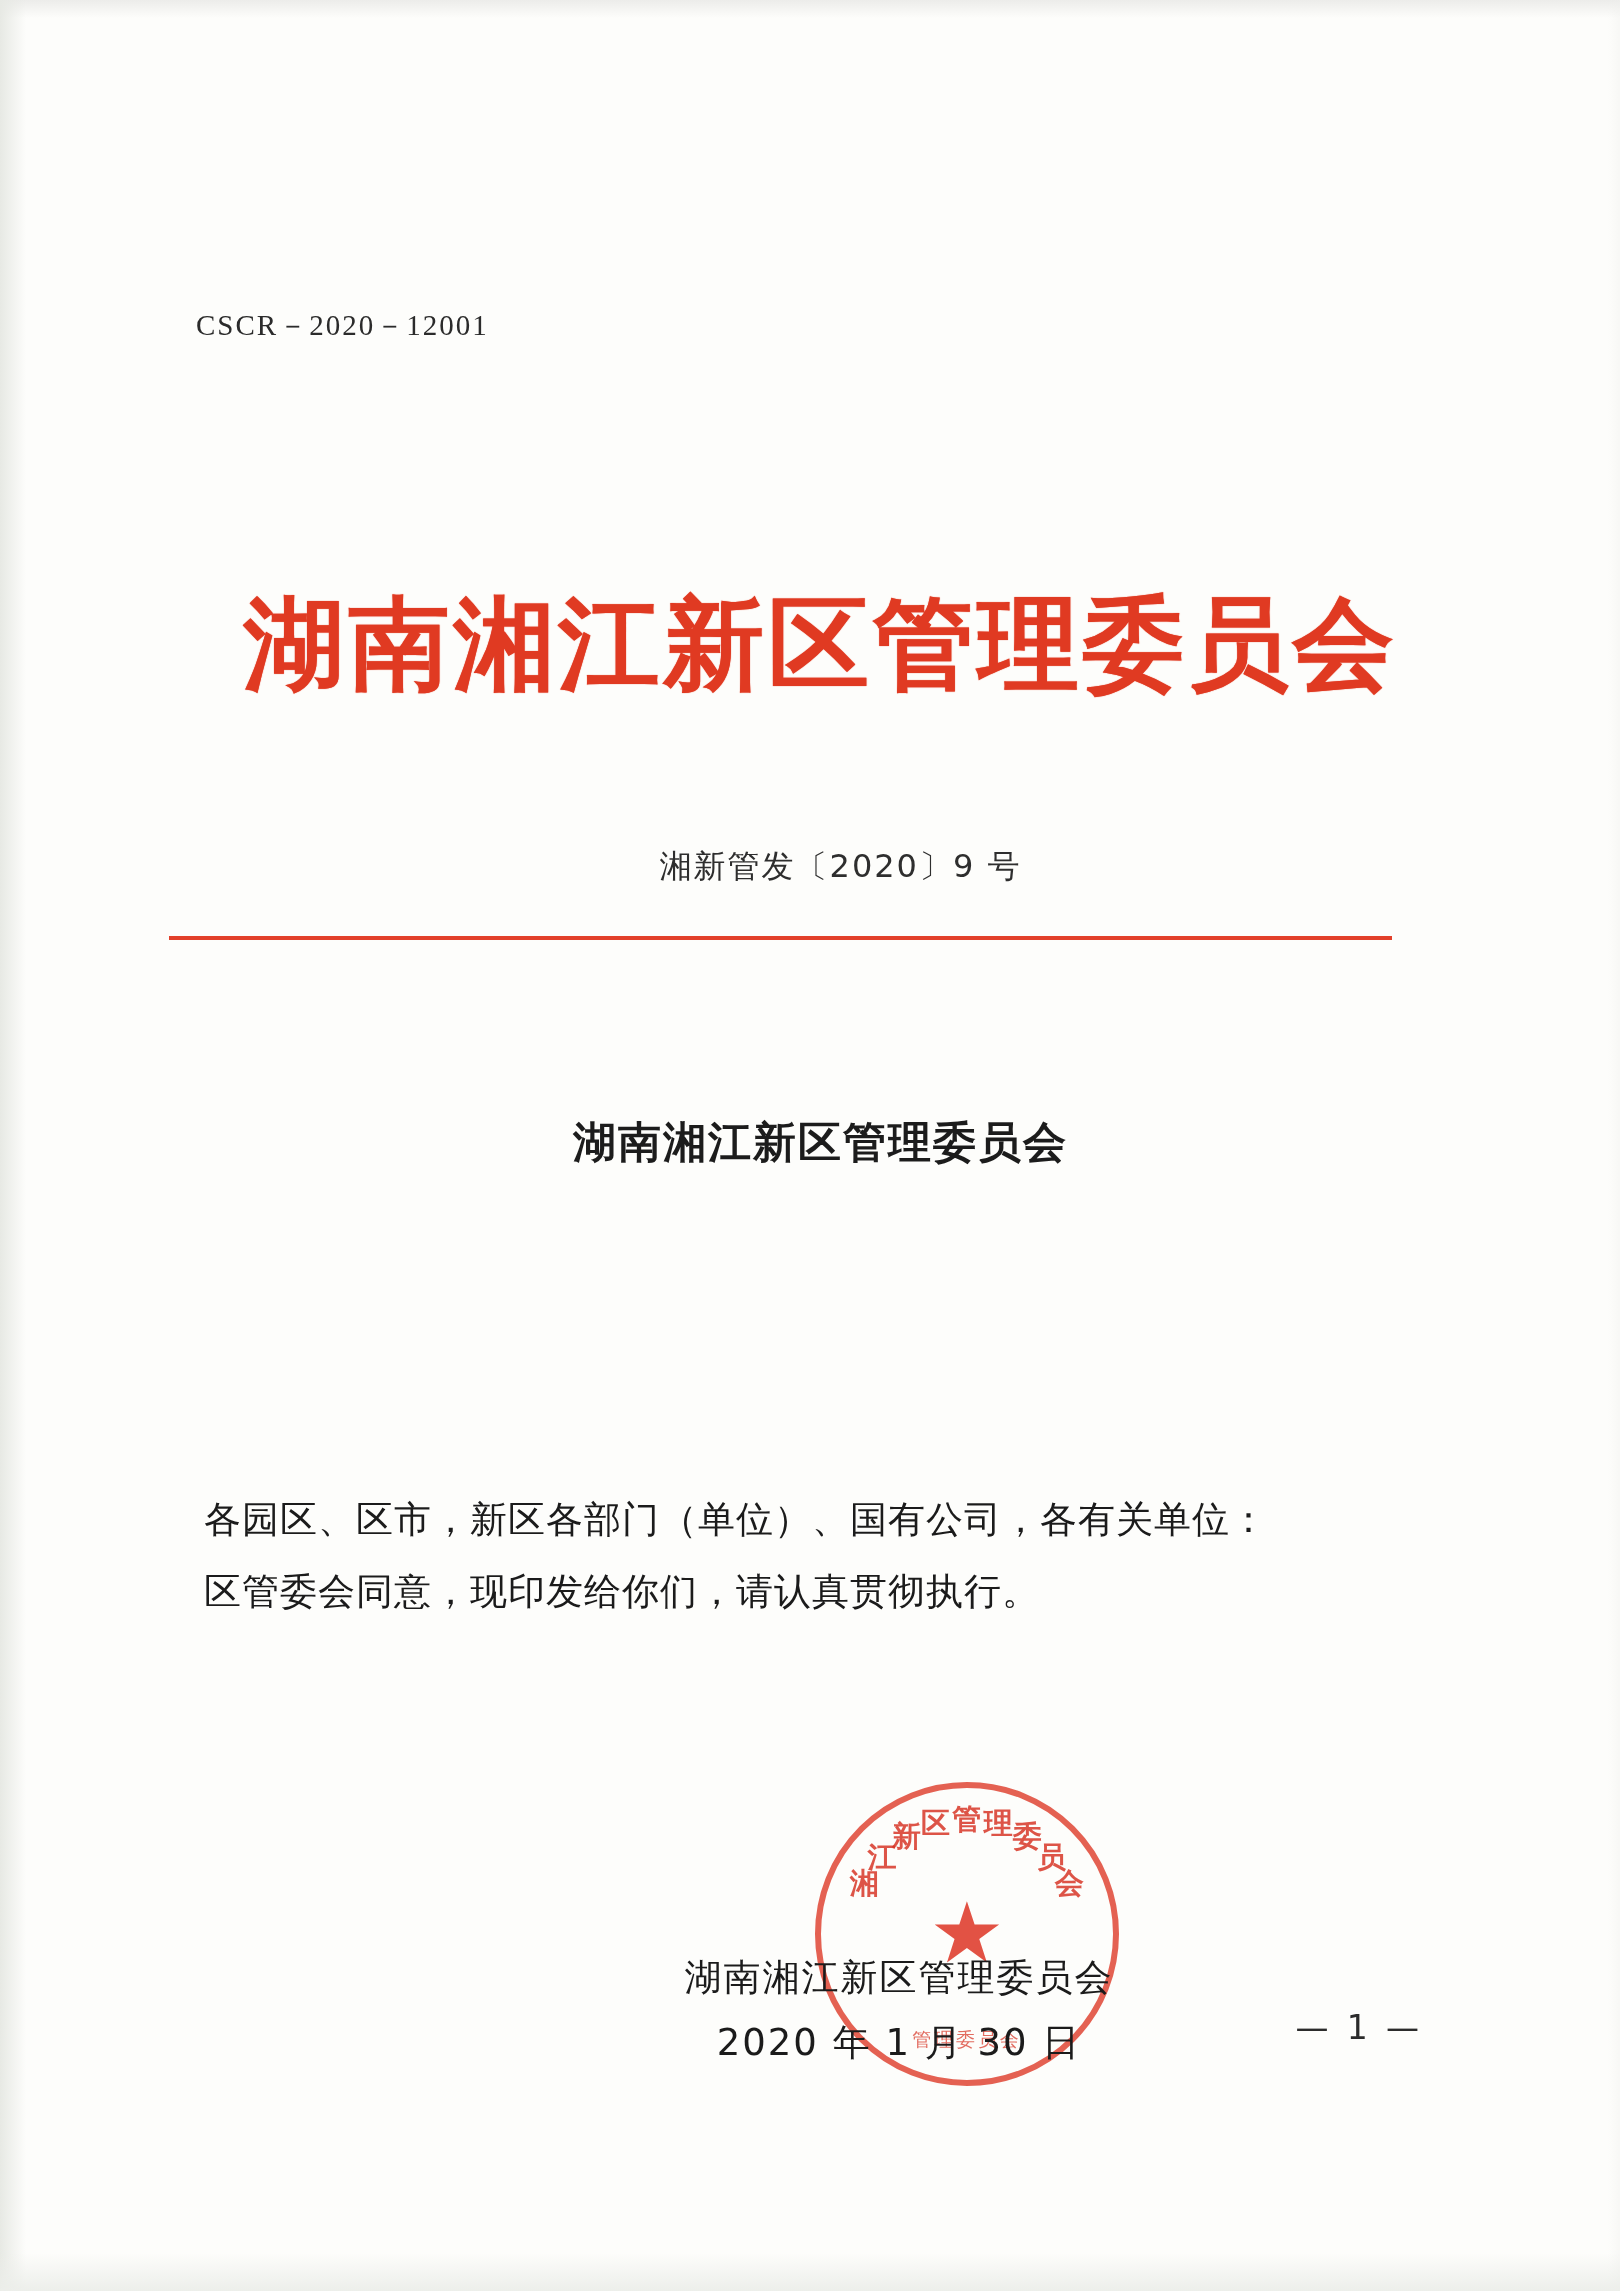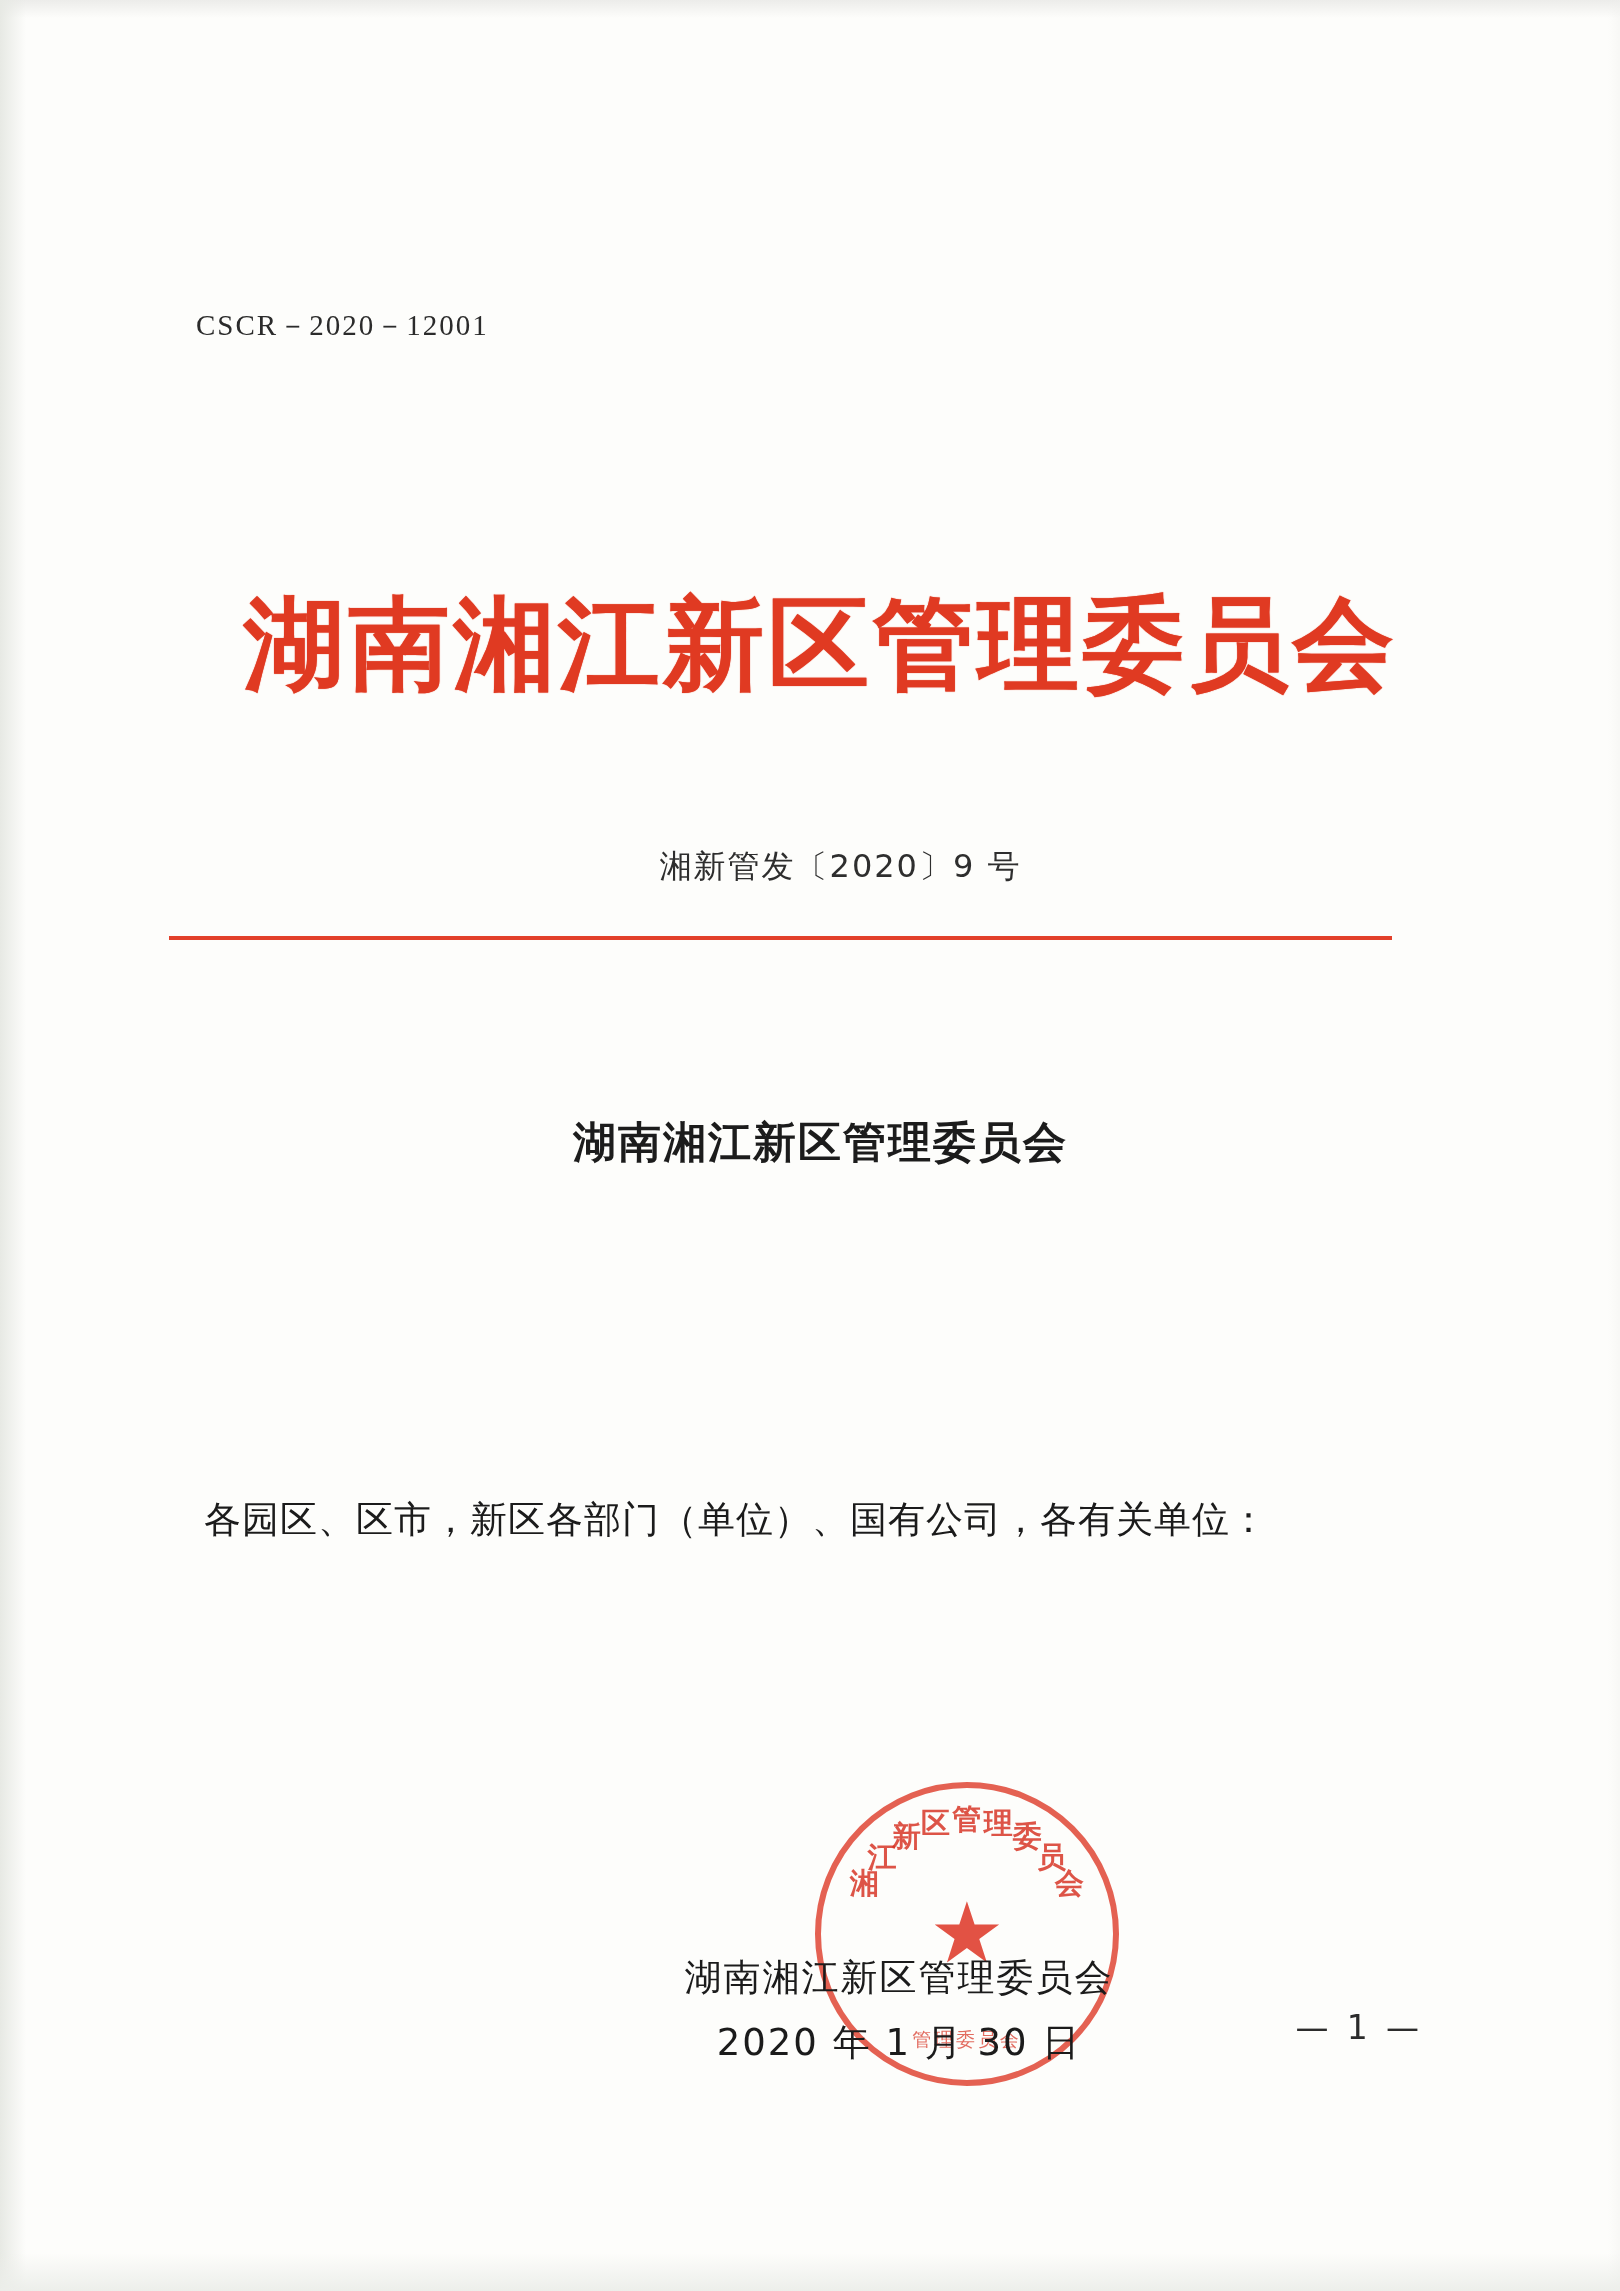--- a/index.html
+++ b/index.html
@@ -230,20 +230,21 @@
   <div class="issue-no">湘新管发〔2020〕9 号</div>
 
   <div class="red-rule"></div>
 
   <div class="title-block">
     <div class="title-line">湖南湘江新区管理委员会</div>
   </div>
 
   <div class="body-block">
     <p>各园区、区市，新区各部门（单位）、国有公司，各有关单位：</p>
+    <p>区管委会同意，现印发给你们，请认真贯彻执行。</p>
   </div>
 
   <div class="seal">
     <div class="seal-ring"></div>
     <div class="seal-text">
       <span class="seal-char" style="transform: rotate(-64deg) translateY(-114px) rotate(64deg);">湘</span>
       <span class="seal-char" style="transform: rotate(-48deg) translateY(-114px) rotate(48deg);">江</span>
       <span class="seal-char" style="transform: rotate(-32deg) translateY(-114px) rotate(32deg);">新</span>
       <span class="seal-char" style="transform: rotate(-16deg) translateY(-114px) rotate(16deg);">区</span>
       <span class="seal-char" style="transform: rotate(0deg) translateY(-114px) rotate(0deg);">管</span>

